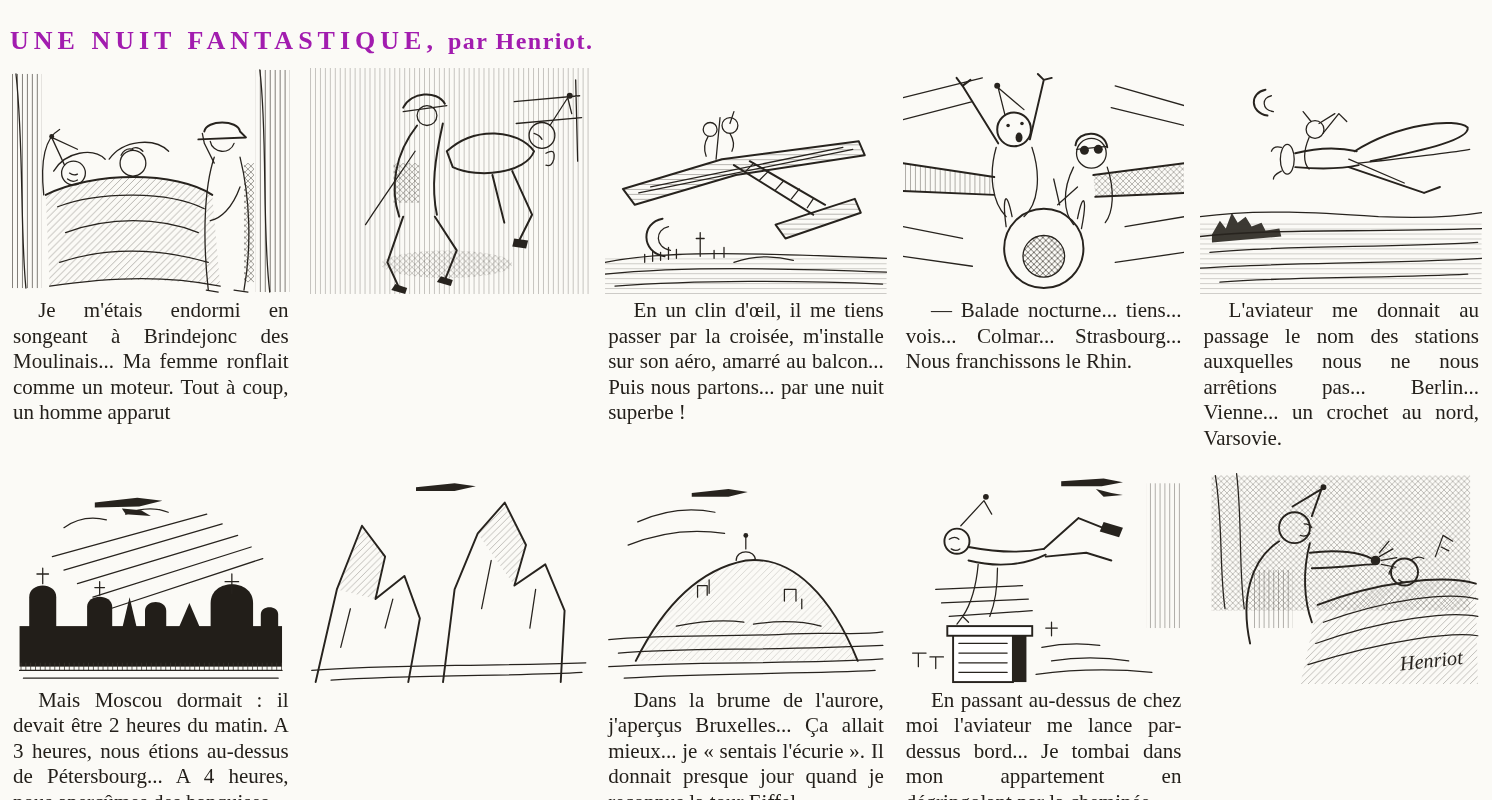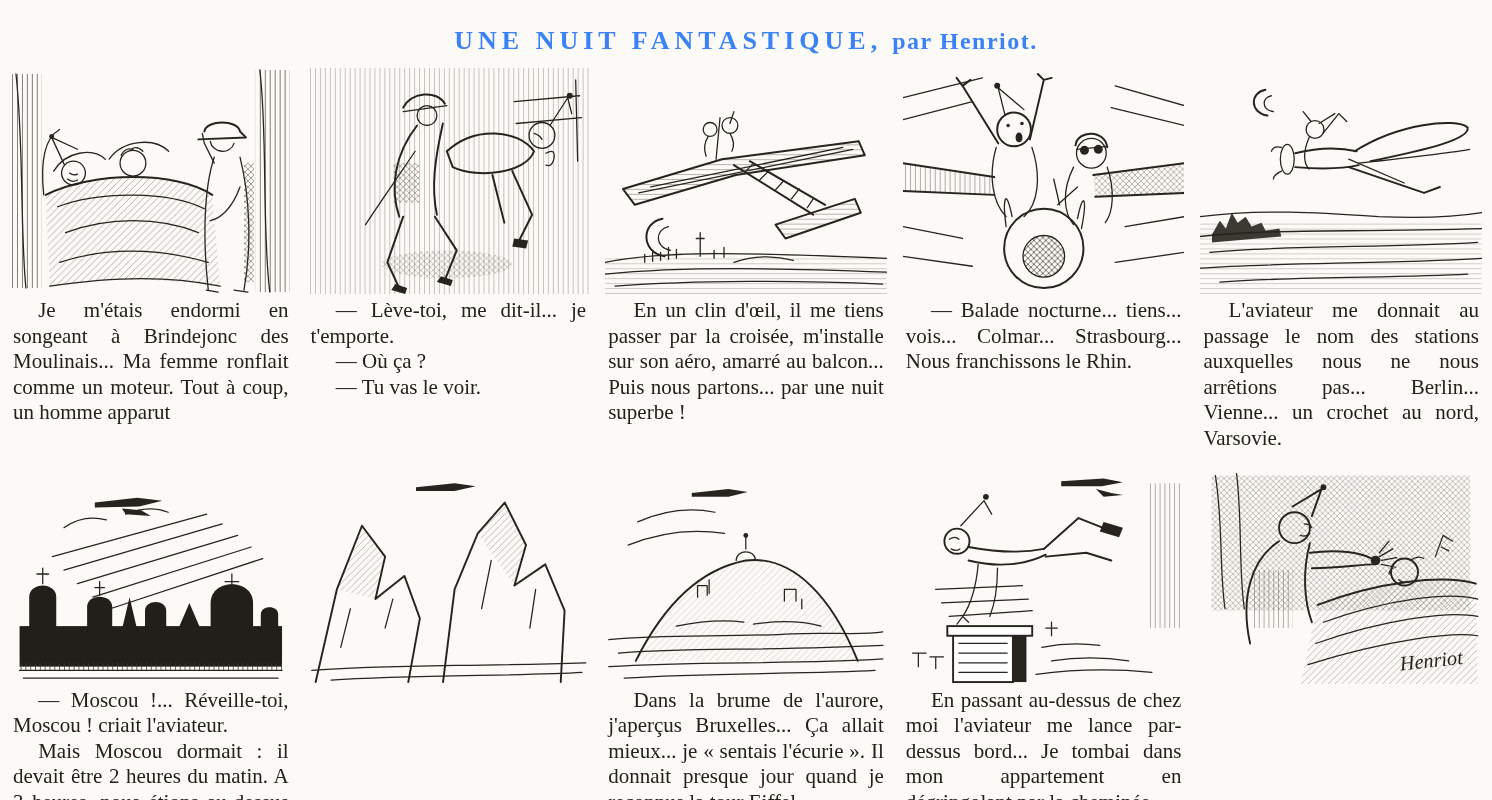--- a/index.html
+++ b/index.html
@@ -1,18 +1,18 @@
 <!DOCTYPE html>
 <html lang="fr"><head>
 <meta charset="utf-8">
 <style>
   html,body{margin:0;padding:0;width:1492px;height:800px;overflow:hidden;
     background:#fbfaf6;font-family:"Liberation Serif",serif;color:#24201b;}
   .page{width:1492px;height:800px;box-sizing:border-box;padding:26px 10px 0 10px;}
-  .title{ text-align:center; font-weight:bold; color:#3b82f6; white-space:nowrap; margin-bottom:12px;}
+  .title{ font-weight:bold; color:#a21caf; white-space:nowrap; margin-bottom:12px;}
   .title .main{font-size:26px; letter-spacing:5px;}
   .title .byline{font-size:24px; letter-spacing:1.5px; margin-left:10px;}
   .row{display:grid; grid-template-columns:repeat(5,1fr); column-gap:16px;}
   .row + .row{margin-top:12px;}
   .panel{display:flex; flex-direction:column;}
   .art{height:226px;}
   .row2 .art{height:220px;}
   .art svg{width:100%;height:100%;display:block;}
   .caption{font-size:21px; line-height:1.22; padding:4px 3px 0 3px;}
   .row1 .caption{min-height:124px;}
@@ -115,25 +115,20 @@
             <path class="s" d="M244,58 L262,30 L266,46"></path>
             <circle class="fill" cx="264" cy="28" r="3"></circle>
             <path class="s" d="M228,66 q6,2 8,6"></path>
             <path class="s2" d="M206,104 L226,148 L212,176"></path>
             <path class="s2" d="M186,108 L198,156"></path>
             <path class="fill" d="M208,172 l14,2 l-2,8 l-14,-2 z"></path>
           </g>
           <ellipse cx="140" cy="198" rx="66" ry="14" fill="url(#px)" opacity=".4"></ellipse>
         </svg>
       </div>
-      <div class="caption">
-          <p>— Lève-toi, me dit-il... je t'emporte.</p>
-          <p>— Où ça ?</p>
-          <p>— Tu vas le voir.</p>
-        </div>
     </div>
 
     <div class="panel">
       <div class="art">
         <svg viewBox="0 0 284 228">
           <g>
             <path class="s2" d="M58,152 C36,156 36,186 60,190"></path>
             <path class="s" d="M64,160 C50,163 50,181 66,184"></path>
           </g>
           <g>
@@ -263,21 +258,20 @@
             <path class="s" d="M226,134 L226,114 M219,122 L233,122"></path>
             <path d="M256,172 l0,-16 c0,-10 18,-10 18,0 l0,16 z"></path>
           </g>
           <g>
             <rect x="6" y="206" width="272" height="8" fill="url(#pv)"></rect>
             <path class="s" d="M6,214 L278,214 M10,222 L274,222"></path>
           </g>
         </svg>
       </div>
       <div class="caption">
-          <p>— Moscou !... Réveille-toi, Moscou ! criait l'aviateur.</p>
           <p>Mais Moscou dormait : il devait être 2 heures du matin. A 3 heures, nous étions au-dessus de Pétersbourg... A 4 heures, nous aperçûmes des banquises.</p>
         </div>
     </div>
 
     <div class="panel">
       <div class="art">
         <svg viewBox="0 0 284 228">
           <g class="fill">
             <path d="M108,24 l40,-4 l22,3 l-22,5 l-40,0 z"></path>
           </g>

